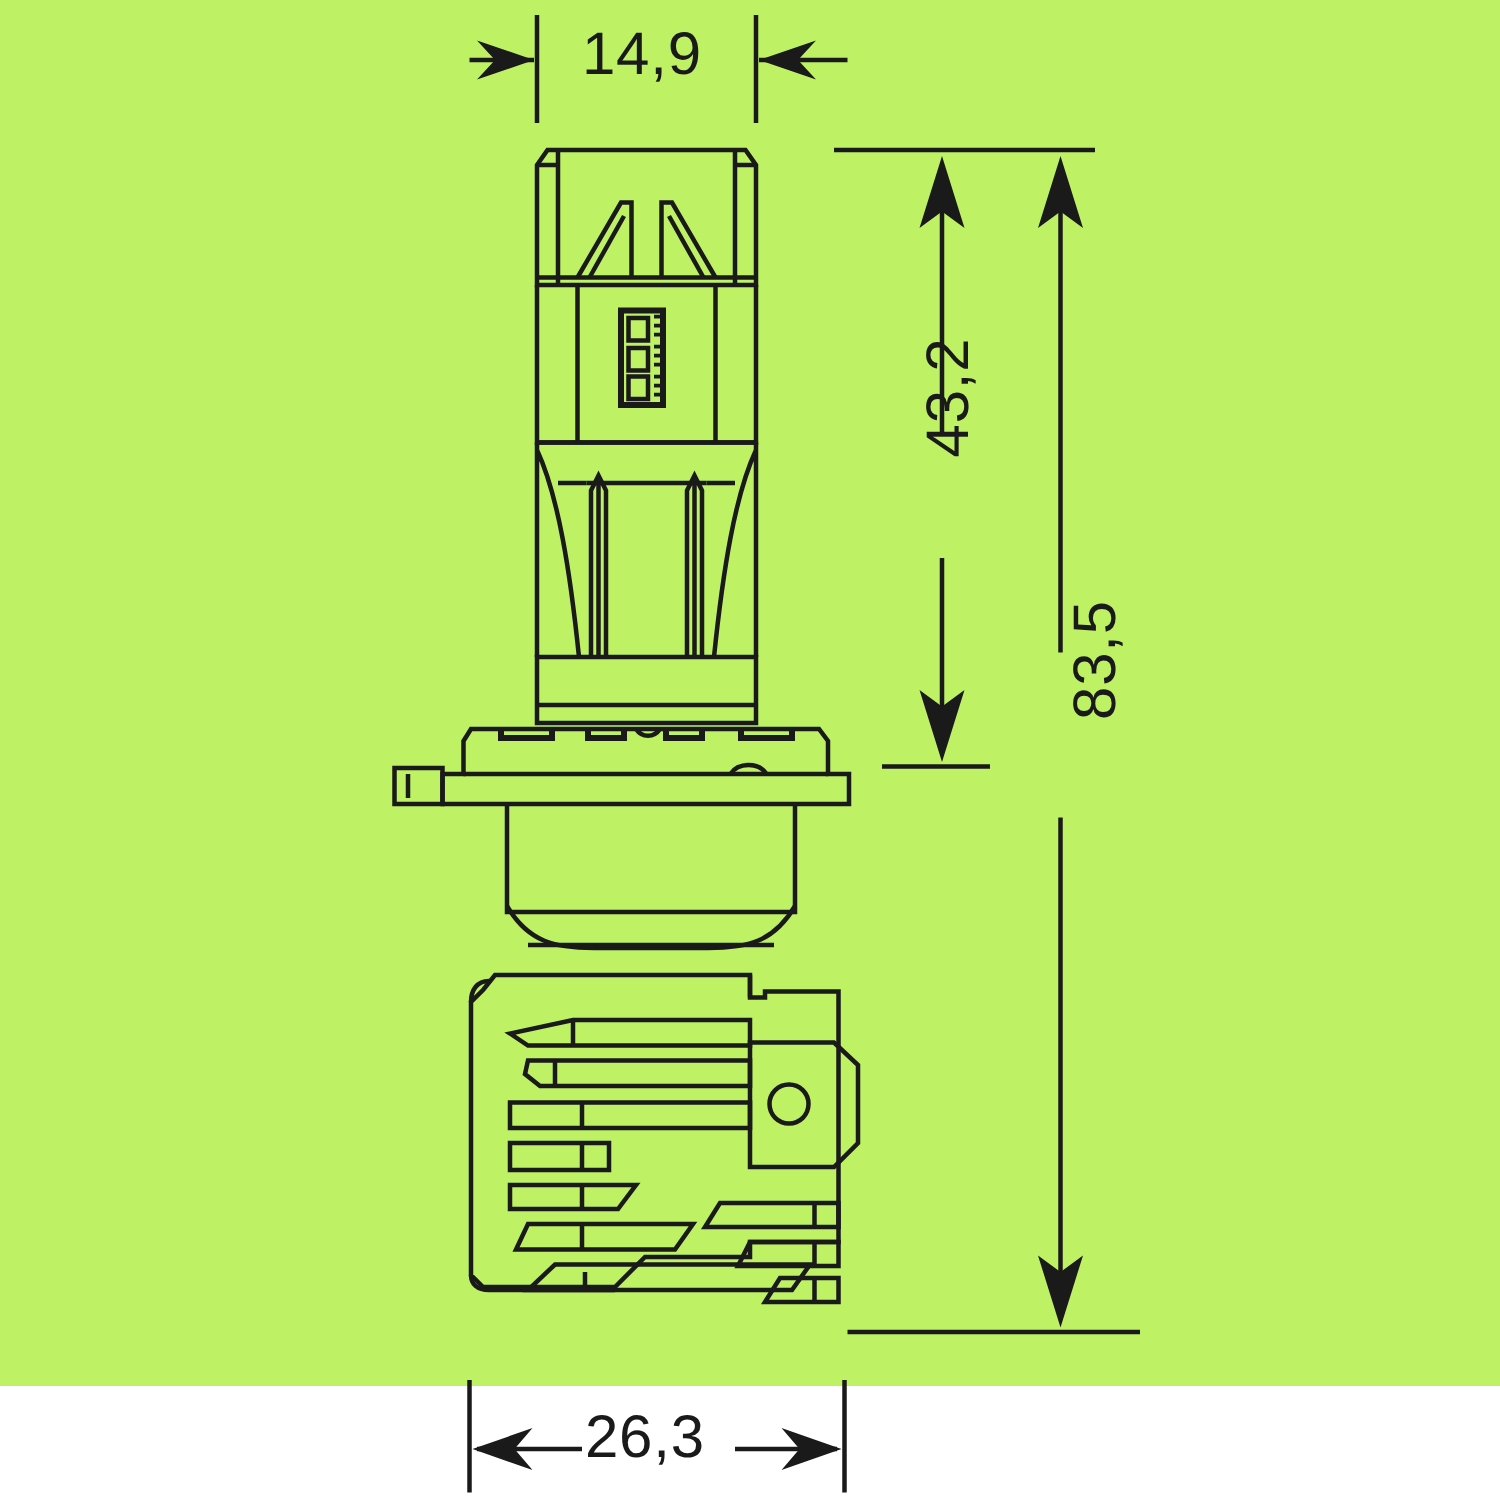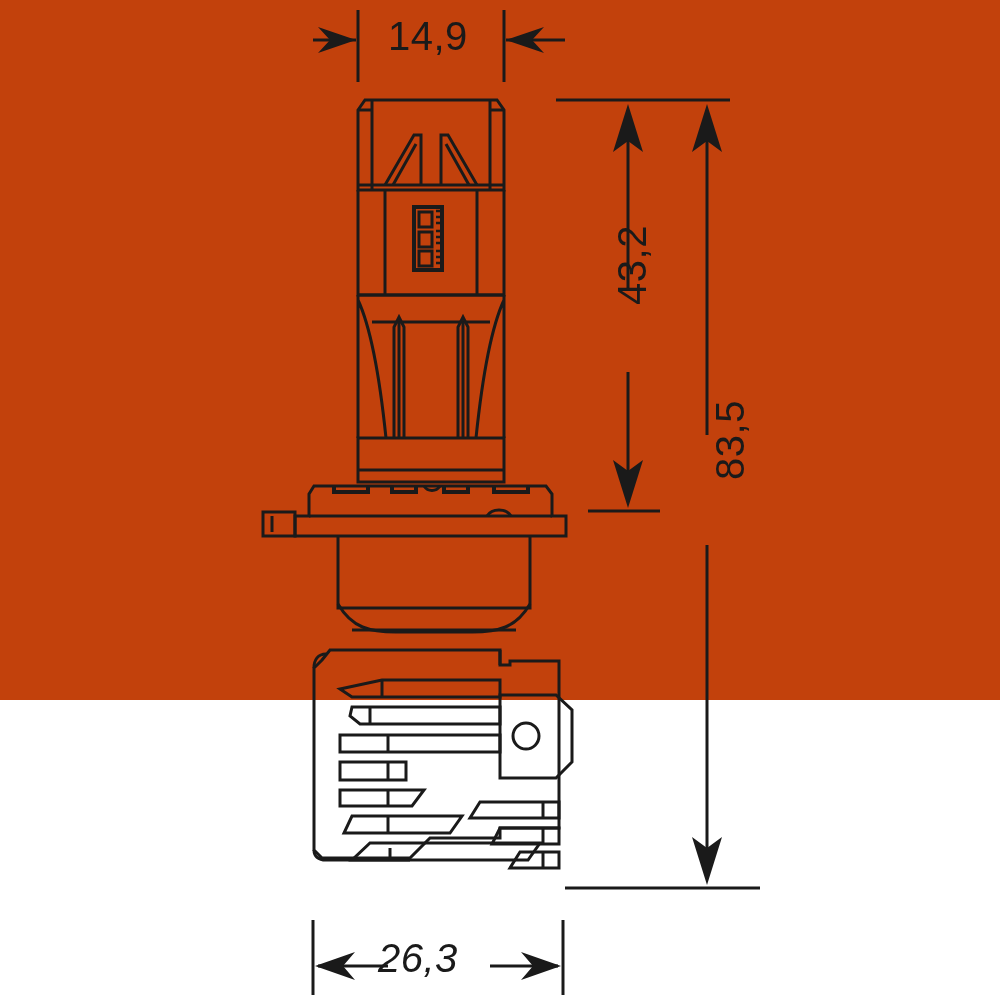--- a/index.html
+++ b/index.html
@@ -9,22 +9,22 @@
   }
   body {
     width: 1000px;
     height: 1000px;
     font-family: "Liberation Sans", sans-serif;
     overflow: hidden;
   }
   #drawing-root {
     position: relative;
     width: 1000px;
-    height: 700px;
-    background: #c2410c;
+    height: 924px;
+    background: #bef264;
   }
   svg.canvas {
     position: absolute;
     top: 0;
     left: 0;
     width: 1000px;
     height: 1000px;
     display: block;
   }
   .dim-label {
@@ -38,23 +38,22 @@
     line-height: 1;
   }
   .dim-label.vertical {
     transform-origin: 0 0;
   }
   #label-width-top {
     left: 388px;
     top: 16px;
   }
   #label-width-bottom {
-    left: 378px;
+    left: 390px;
     top: 938px;
-    font-style: italic;
   }
   #label-height-inner {
     left: 612px;
     top: 265px;
     transform: rotate(-90deg) translate(-50%, 0);
   }
   #label-height-outer {
     left: 710px;
     top: 440px;
     transform: rotate(-90deg) translate(-50%, 0);

